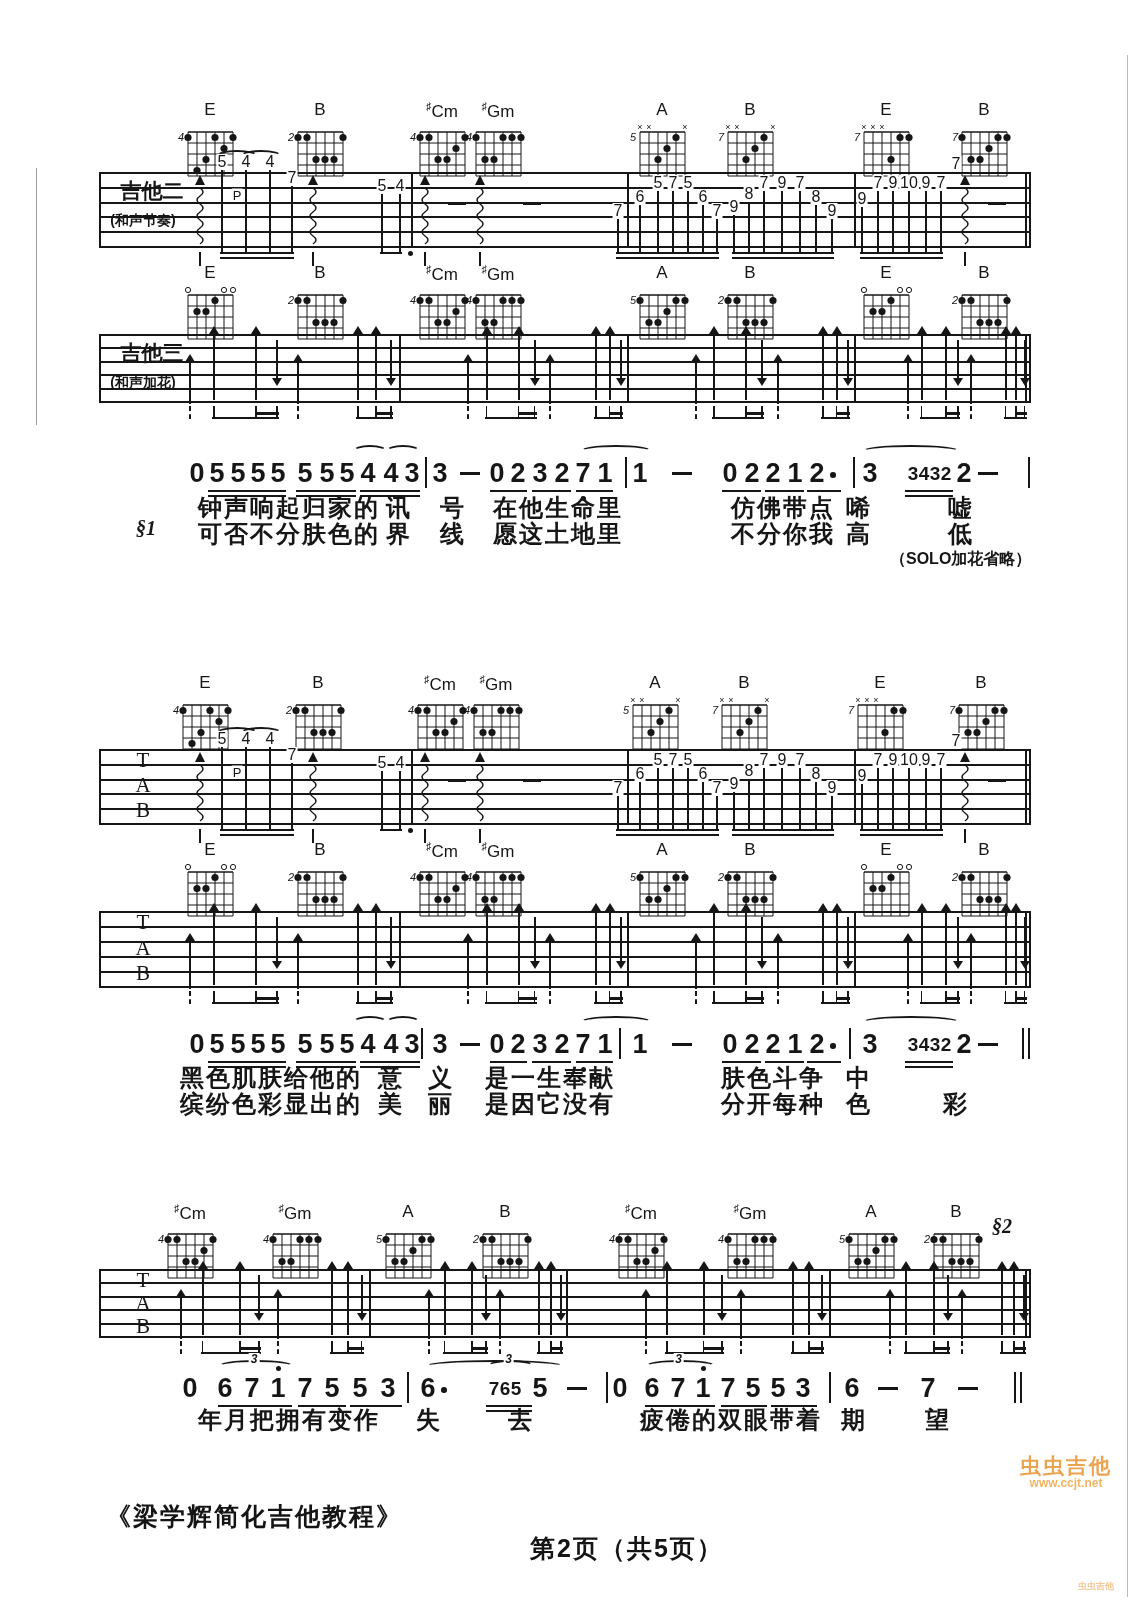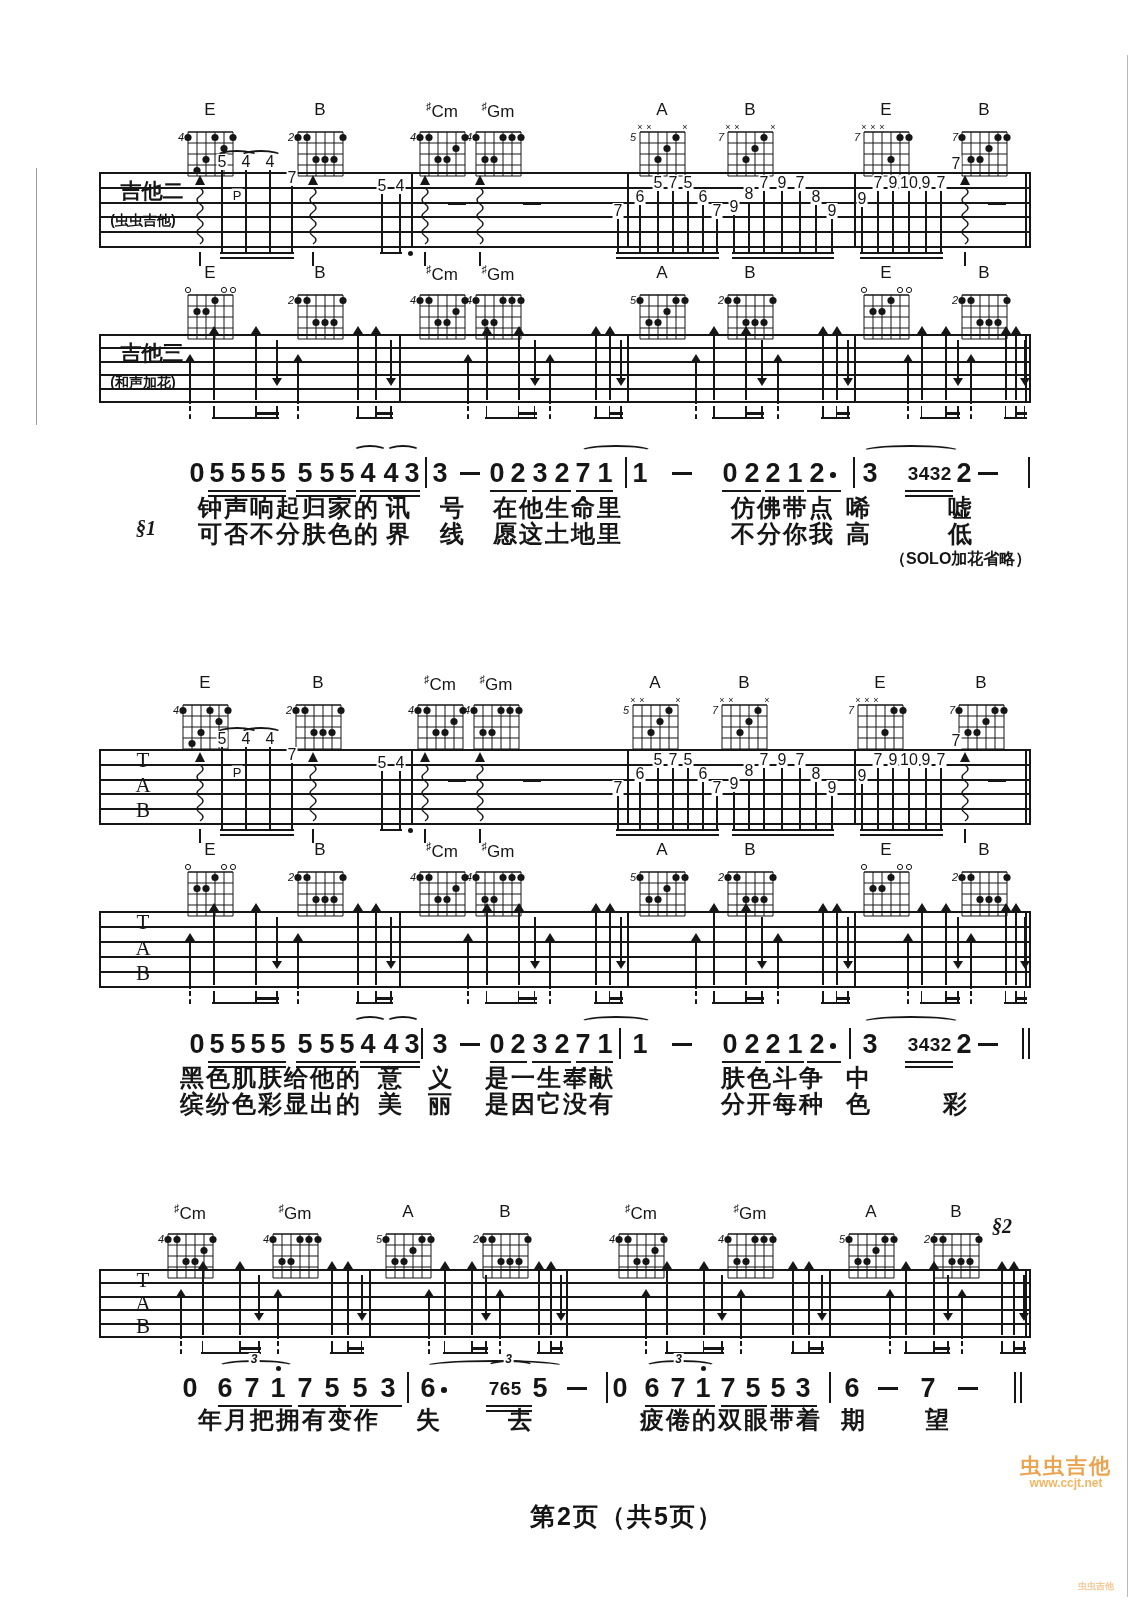--- a/index.html
+++ b/index.html
@@ -12,40 +12,41 @@
   .footer-text{position:absolute;font-weight:bold;font-size:25px;letter-spacing:2px;color:#141414;}
   #wm{position:absolute;left:1002px;top:1454px;width:128px;text-align:center;line-height:1.1;}
   #wm .wm1{font-size:21px;font-weight:bold;letter-spacing:2px;color:#ea9a3e;opacity:.9;}
   #wm .wm2{font-size:12px;font-weight:bold;color:#efa94a;opacity:.85;}
   #badge{position:absolute;left:1078px;top:1580px;font-size:9px;color:#ea9a3e;opacity:.55;font-weight:bold;}
 </style>
 </head>
 <body>
 
 <div id="sheet">
-  <span class="footer-text" style="left:530px;top:1500px;">第2页（共5页）</span>
+  <span class="footer-text" style="left:106px;top:1500px;">《梁学辉简化吉他教程》</span>
+  <span class="footer-text" style="left:530px;top:1532px;">第2页（共5页）</span>
   <div id="wm">
     <div class="wm1">虫虫吉他</div>
     <div class="wm2">www.ccjt.net</div>
   </div>
   <div id="badge">虫虫吉他</div>
 <div class="abs" style="left: 100px; top: 172px; width: 930px; height: 2px; background: rgb(22, 22, 22);"></div>
     <div class="abs" style="left: 100px; top: 186.8px; width: 930px; height: 2px; background: rgb(22, 22, 22);"></div>
     <div class="abs" style="left: 100px; top: 201.6px; width: 930px; height: 2px; background: rgb(22, 22, 22);"></div>
     <div class="abs" style="left: 100px; top: 216.4px; width: 930px; height: 2px; background: rgb(22, 22, 22);"></div>
     <div class="abs" style="left: 100px; top: 231.2px; width: 930px; height: 2px; background: rgb(22, 22, 22);"></div>
     <div class="abs" style="left: 100px; top: 246px; width: 930px; height: 2px; background: rgb(22, 22, 22);"></div>
     <div class="abs" style="left: 99px; top: 172px; width: 2px; height: 76px; background: rgb(22, 22, 22);"></div>
     <div class="abs" style="left: 411px; top: 172px; width: 2px; height: 76px; background: rgb(22, 22, 22);"></div>
     <div class="abs" style="left: 627px; top: 172px; width: 2px; height: 76px; background: rgb(22, 22, 22);"></div>
     <div class="abs" style="left: 854px; top: 172px; width: 2px; height: 76px; background: rgb(22, 22, 22);"></div>
     <div class="abs" style="left: 1025px; top: 172px; width: 2px; height: 76px; background: rgb(22, 22, 22);"></div>
     <div class="abs" style="left: 1029px; top: 172px; width: 2px; height: 76px; background: rgb(22, 22, 22);"></div>
     <div class="abs ctr" style="left: 152px; top: 190px; font-size: 21px; font-weight: bold; line-height: 1;">吉他二</div>
-    <div class="abs ctr" style="left: 143px; top: 220px; font-size: 14px; font-weight: bold; line-height: 1;">(虫虫吉他)</div>
+    <div class="abs ctr" style="left: 143px; top: 220px; font-size: 14px; font-weight: bold; line-height: 1;">(和声节奏)</div>
     <div class="abs" style="left: 174px; top: 101px; width: 72px; text-align: center; font-size: 17px; line-height: 1;"><span>E</span></div>
     <svg width="72" height="60" style="position: absolute; left: 174px; top: 122px;">
       <line x1="14" x2="14" y1="10" y2="54" stroke="#161616" stroke-width="1"></line>
       <line x1="23" x2="23" y1="10" y2="54" stroke="#161616" stroke-width="1"></line>
       <line x1="32" x2="32" y1="10" y2="54" stroke="#161616" stroke-width="1"></line>
       <line x1="41" x2="41" y1="10" y2="54" stroke="#161616" stroke-width="1"></line>
       <line x1="50" x2="50" y1="10" y2="54" stroke="#161616" stroke-width="1"></line>
       <line x1="59" x2="59" y1="10" y2="54" stroke="#161616" stroke-width="1"></line>
       <line x1="14" x2="59" y1="10" y2="10" stroke="#161616" stroke-width="1.6"></line>
       <line x1="14" x2="59" y1="21" y2="21" stroke="#161616" stroke-width="1"></line>

